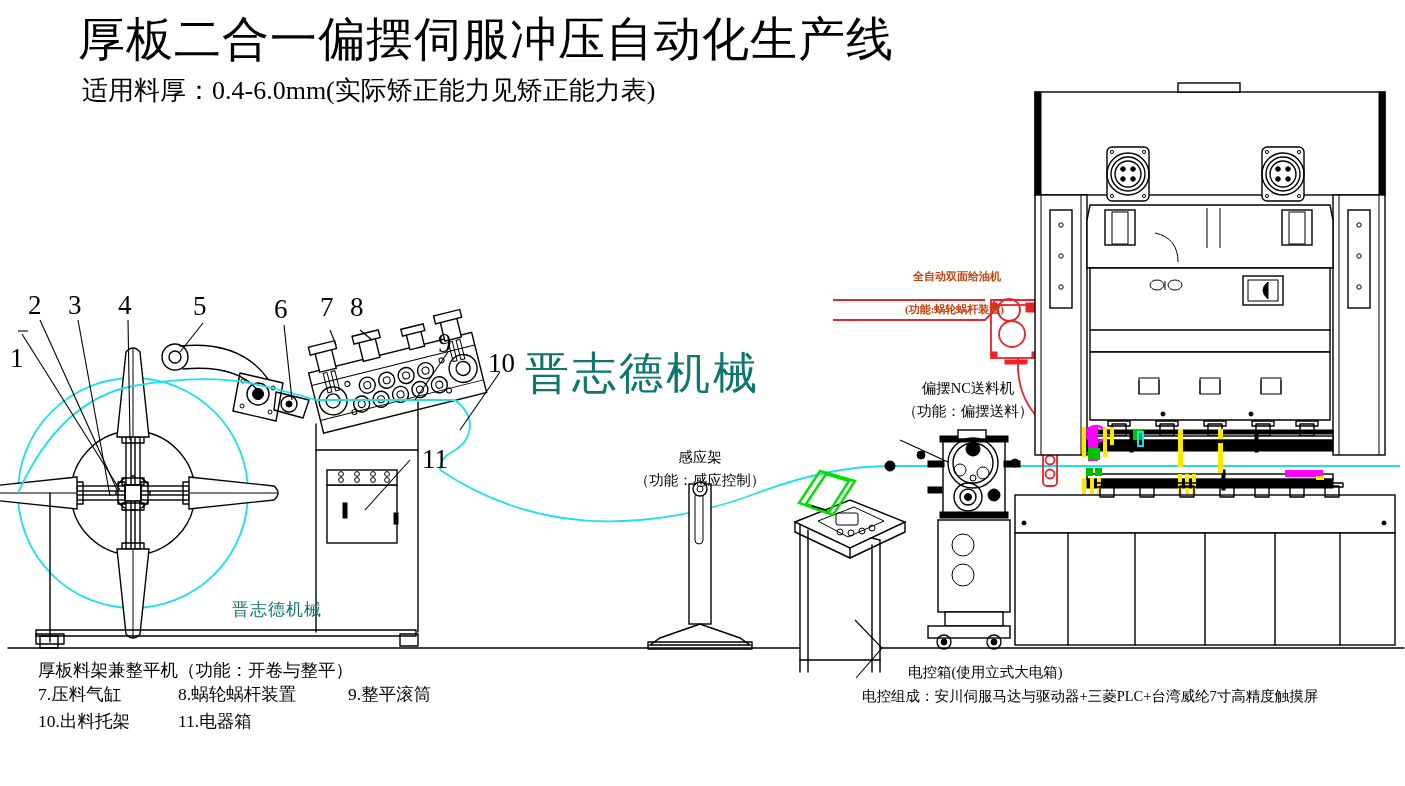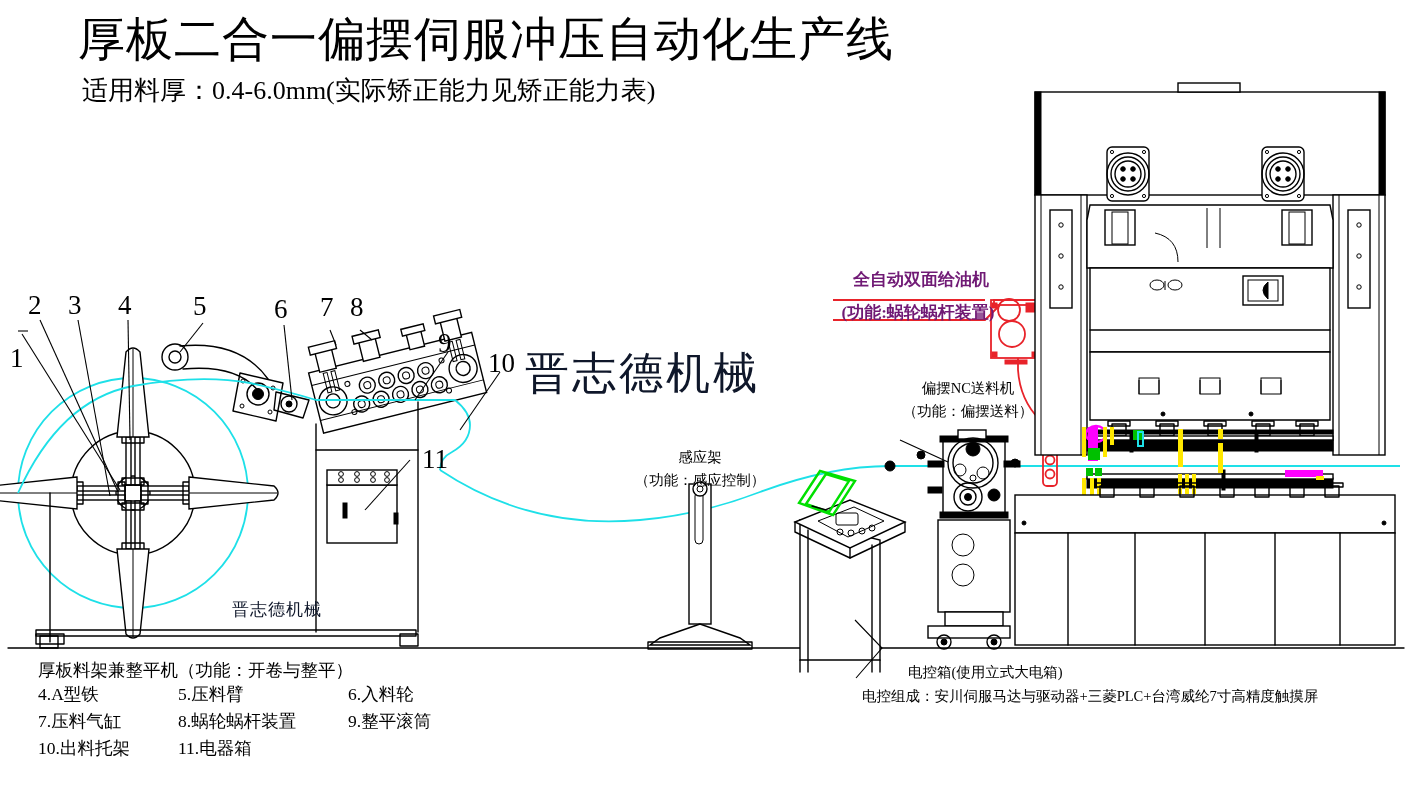--- a/index.html
+++ b/index.html
@@ -5,25 +5,25 @@
   html,body{margin:0;padding:0;background:#fff;}
   body{width:1405px;height:786px;overflow:hidden;
        font-family:"Liberation Serif","DejaVu Serif",serif;color:#111;}
   #stage{position:relative;width:1174px;height:786px;background:#fff;}
   #art{position:absolute;left:0;top:0;width:1405px;height:786px;}
   .txt{position:absolute;white-space:pre;line-height:1.15;}
   .title{font-size:47px;letter-spacing:1px;color:#000;font-weight:400;}
   .subtitle{font-size:26px;color:#000;}
   .callout{font-size:27px;color:#000;font-family:"Liberation Serif",serif;}
   .lbl{font-size:14.5px;color:#000;text-align:center;}
-  .lbl-red{font-size:17px;color:#701a75;text-align:center;font-weight:bold;}
+  .lbl-red{font-size:11px;color:#c2410c;text-align:right;font-weight:bold;}
   .legend{font-size:17.5px;color:#000;}
   .legend-row{display:flex;}
   .legend-row span{display:inline-block;}
-  .wm{color:#0f172a;font-family:"DejaVu Sans","Liberation Sans",sans-serif;}
+  .wm{color:#0f766e;font-family:"DejaVu Sans","Liberation Sans",sans-serif;}
   .wm-big{font-size:44px;letter-spacing:3px;}
   .wm-sm{font-size:17px;letter-spacing:1px;}
   .ec{font-size:14.5px;color:#000;}
 </style>
 </head>
 <body>
 
 <div id="stage">
 
   <svg id="art" viewBox="0 0 1405 786">
@@ -508,25 +508,20 @@
 
   <div class="txt lbl" style="left:640px;top:449px;width:120px;">感应架</div>
   <div class="txt lbl" style="left:604px;top:472px;width:192px;">（功能：感应控制）</div>
 
   <div class="txt ec" style="left:908px;top:664px;">电控箱(使用立式大电箱)</div>
   <div class="txt ec" style="left:862px;top:688px;">电控组成：安川伺服马达与驱动器+三菱PLC+台湾威纶7寸高精度触摸屏</div>
 
   <div style="position:absolute;left:38px;top:658px;">
     <div class="legend" style="">厚板料架兼整平机（功能：开卷与整平）</div>
     <div class="legend legend-row" style="margin-bottom:3px;">
-      <span style="width:140px;">4.A型铁</span>
-      <span style="width:170px;">5.压料臂</span>
-      <span>6.入料轮</span>
-    </div>
-    <div class="legend legend-row" style="margin-bottom:3px;">
       <span style="width:140px;">7.压料气缸</span>
       <span style="width:170px;">8.蜗轮蜗杆装置</span>
       <span>9.整平滚筒</span>
     </div>
     <div class="legend legend-row">
       <span style="width:140px;">10.出料托架</span>
       <span style="width:170px;">11.电器箱</span>
       <span></span>
     </div>
   </div>

